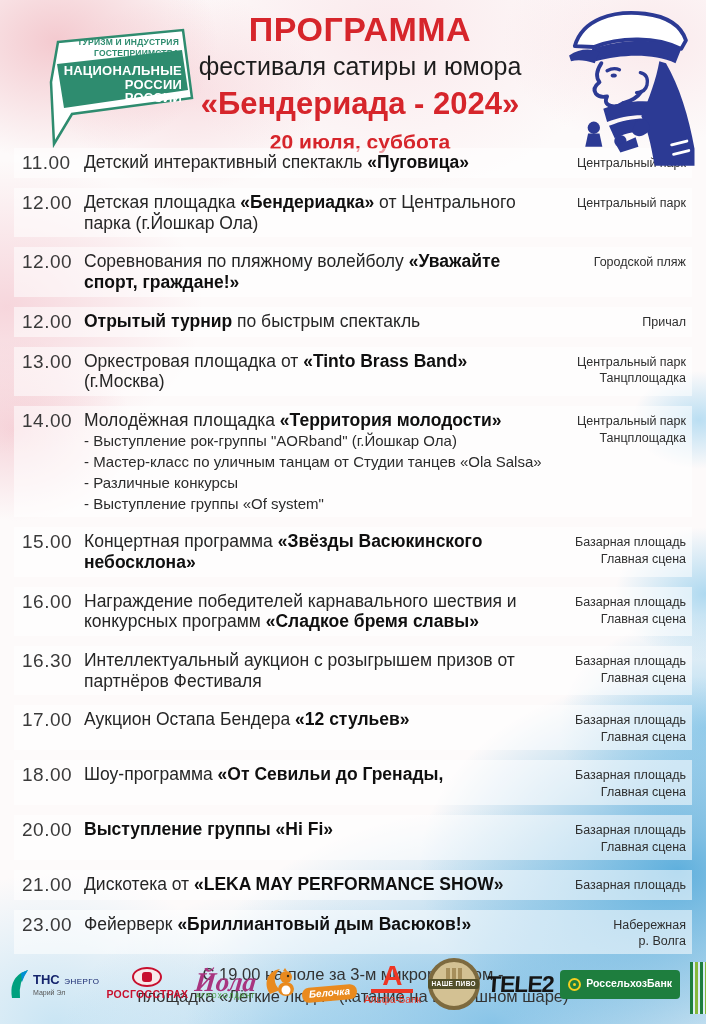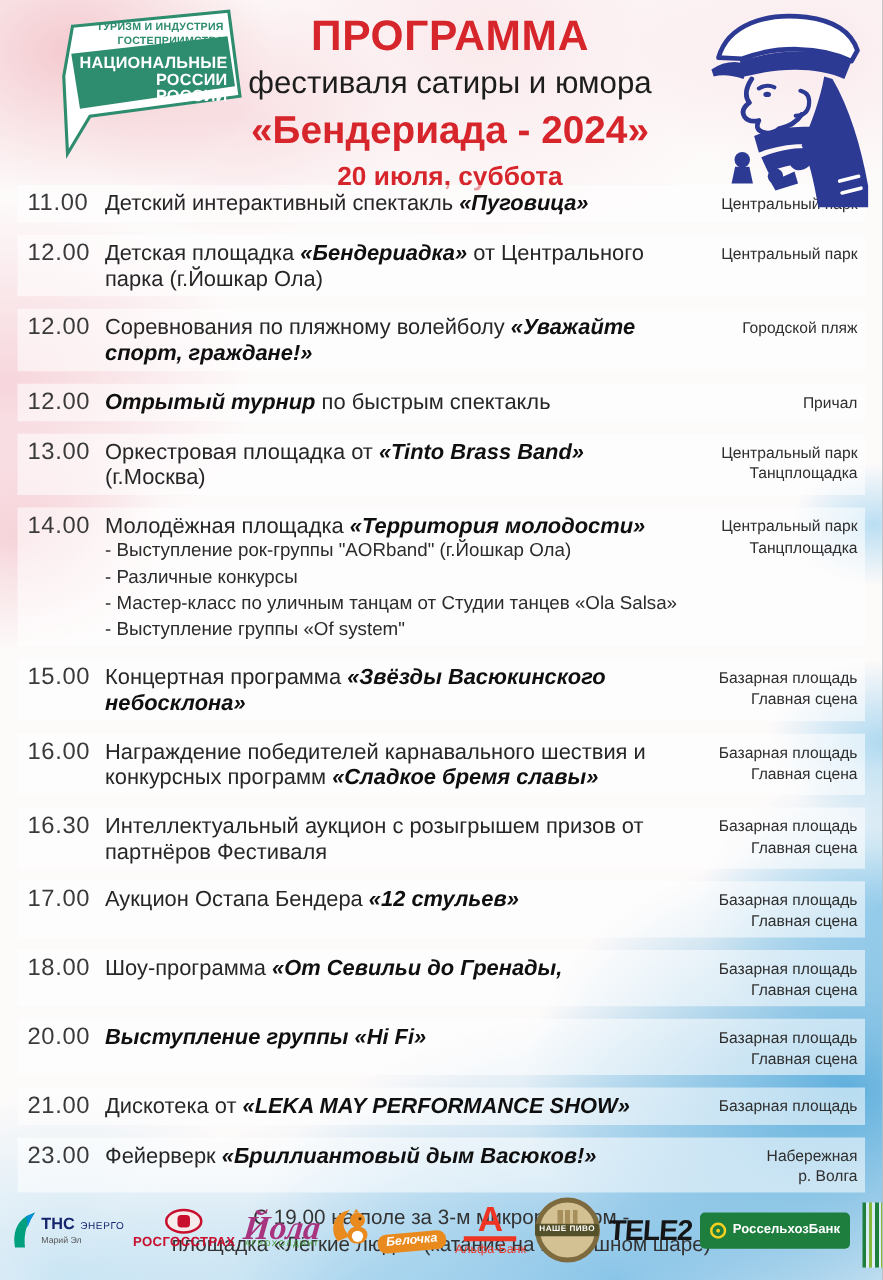--- a/index.html
+++ b/index.html
@@ -24,35 +24,35 @@
       #fdfafa;
   }
   
   .hdr{position:absolute;top:0;left:0;right:0;height:150px;}
   .titles{position:absolute;left:172px;right:158px;top:6px;text-align:center;}
   .t-main{font-size:34px;font-weight:bold;color:#d6252b;letter-spacing:.5px;margin:4px 0 0;}
   .t-sub{font-size:25px;color:#1d1d1d;margin-top:3px;}
   .t-event{font-size:31px;font-weight:bold;color:#d6252b;margin-top:5px;}
   .t-date{font-size:21px;font-weight:bold;color:#d6252b;margin-top:8px;}
   
-  .np-logo{position:absolute;left:30px;top:3px;width:165px;height:125px;}
+  .np-logo{position:absolute;left:30px;top:24px;width:165px;height:125px;}
   .np-shape{position:absolute;inset:0;width:100%;height:100%;}
   .np-top{position:absolute;top:13px;right:16px;text-align:right;color:#2e8c6f;
           font-size:8.5px;font-weight:bold;line-height:10.5px;letter-spacing:.2px;}
   .np-band{position:absolute;top:40px;right:13px;text-align:right;color:#fff;
            font-weight:bold;font-size:13px;line-height:13.5px;letter-spacing:.2px;}
   
   .bender{position:absolute;right:2px;top:0;width:152px;height:170px;z-index:5;pointer-events:none;}
   
   .sched{position:absolute;top:148px;left:0;right:0;padding:0 14px;z-index:2;}
   .row{display:grid;grid-template-columns:62px 1fr 142px;column-gap:4px;
        background:rgba(255,255,255,.55);padding:4px 4px;margin-bottom:10px;}
   .rt{font-size:19px;color:#3a3a3a;padding-left:4px;letter-spacing:.5px;}
   .rc{font-size:17.5px;line-height:1.18;color:#262626;}
-  .rc b{color:#0f0f0f;font-style:italic;}
+  .rc b{color:#0f0f0f;}
   .rsub{font-size:15px;line-height:1.25;color:#2b2b2b;margin-top:2px;}
   .rl{font-size:12.5px;line-height:1.35;color:#2e2e2e;text-align:right;padding-right:2px;padding-top:3px;}
   .note{text-align:center;font-size:16.5px;line-height:1.3;color:#333;margin-top:2px;}
   
   .sponsors{position:absolute;left:0;right:0;bottom:4px;height:72px;display:flex;
             align-items:center;justify-content:space-between;padding:0 26px 0 8px;z-index:2;}
   .lg{text-align:center;line-height:1.05;}
   .tns{display:flex;align-items:center;gap:3px;justify-content:flex-end;}
   .tns-txt{text-align:left;color:#15256d;}
   .tns-n1{font-weight:bold;font-size:13px;}
@@ -183,21 +183,21 @@
         <div class="rc"><b>Отрытый турнир</b><span> по быстрым спектакль</span></div>
         <div class="rl">Причал</div>
       </div>
       <div class="row">
         <div class="rt">13.00</div>
         <div class="rc"><span>Оркестровая площадка от </span><b>«Tinto Brass Band»</b><br><span>(г.Москва)</span></div>
         <div class="rl">Центральный парк<br>Танцплощадка</div>
       </div>
       <div class="row">
         <div class="rt">14.00</div>
-        <div class="rc"><span>Молодёжная площадка </span><b>«Территория молодости»</b><div class="rsub">- Выступление рок-группы "AORband" (г.Йошкар Ола)</div><div class="rsub">- Различные конкурсы</div><div class="rsub">- Мастер-класс по уличным танцам от Студии танцев «Ola Salsa»</div><div class="rsub">- Выступление группы «Of system"</div></div>
+        <div class="rc"><span>Молодёжная площадка </span><b>«Территория молодости»</b><div class="rsub">- Выступление рок-группы "AORband" (г.Йошкар Ола)</div><div class="rsub">- Мастер-класс по уличным танцам от Студии танцев «Ola Salsa»</div><div class="rsub">- Различные конкурсы</div><div class="rsub">- Выступление группы «Of system"</div></div>
         <div class="rl">Центральный парк<br>Танцплощадка</div>
       </div>
       <div class="row">
         <div class="rt">15.00</div>
         <div class="rc"><span>Концертная программа </span><b>«Звёзды Васюкинского</b><br><b>небосклона»</b></div>
         <div class="rl">Базарная площадь<br>Главная сцена</div>
       </div>
       <div class="row">
         <div class="rt">16.00</div>
         <div class="rc"><span>Награждение победителей карнавального шествия и конкурсных программ </span><b>«Сладкое бремя славы»</b></div>

